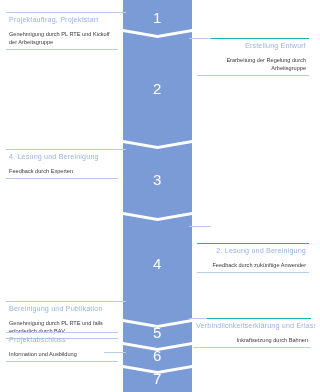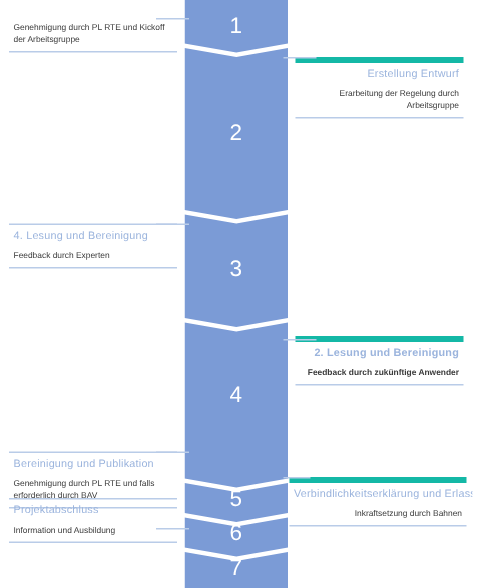--- a/index.html
+++ b/index.html
@@ -51,21 +51,21 @@
     white-space: nowrap;
   }
   .callout .body {
     color: #3b3b3b;
     font-size: 5.6px;
     line-height: 1.45;
     padding: 3px 3px 3px 3px;
   }
   .callout.left .title { text-align: left; border-top: 1px solid #b9cce8; }
   .callout.left .body  { text-align: left; border-bottom: 1px solid #b9cce8; }
-  .callout.right .title { text-align: right; border-top: 4px solid #14b8a6; }
+  .callout.right .title { text-align: right; border-top: 1px solid #14b8a6; }
   .callout.right .body  { text-align: right; border-bottom: 1px solid #b9cce8; }
 
   
   .connector {
     position: absolute;
     height: 1px;
     background: #b9cce8;
   }
 </style>
 </head>
@@ -94,37 +94,38 @@
     <div class="chev-num" style="top:10px;">1</div>
     <div class="chev-num" style="top:81px;">2</div>
     <div class="chev-num" style="top:172px;">3</div>
     <div class="chev-num" style="top:256px;">4</div>
     <div class="chev-num" style="top:325px;">5</div>
     <div class="chev-num" style="top:348px;">6</div>
     <div class="chev-num" style="top:371px;">7</div>
   </div>
 
   <div class="callout left" style="left:6px; top:12px; width:112px;">
+    <div class="title">Projektauftrag, Projektstart</div>
     <div class="body">Genehmigung durch PL RTE und Kickoff der Arbeitsgruppe</div>
   </div>
   <div class="connector" style="left:104px; top:12px; width:22px;"></div>
 
   <div class="callout right" style="left:197px; top:38px; width:112px;">
     <div class="title">Erstellung Entwurf</div>
     <div class="body">Erarbeitung der Regelung durch Arbeitsgruppe</div>
   </div>
   <div class="connector" style="left:189px; top:38px; width:22px;"></div>
 
   <div class="callout left" style="left:6px; top:149px; width:112px;">
     <div class="title">4. Lesung und Bereinigung</div>
     <div class="body">Feedback durch Experten</div>
   </div>
   <div class="connector" style="left:104px; top:149px; width:22px;"></div>
 
-  <div class="callout right" style="left:197px; top:224px; width:112px;font-weight:bold;">
+  <div class="callout right" style="left:197px; top:243px; width:112px;">
     <div class="title">2. Lesung und Bereinigung</div>
     <div class="body">Feedback durch zukünftige Anwender</div>
   </div>
   <div class="connector" style="left:189px; top:226px; width:22px;"></div>
 
   <div class="callout left" style="left:6px; top:301px; width:112px;">
     <div class="title">Bereinigung und Publikation</div>
     <div class="body">Genehmigung durch PL RTE und falls erforderlich durch BAV</div>
   </div>
   <div class="connector" style="left:104px; top:301px; width:22px;"></div>

